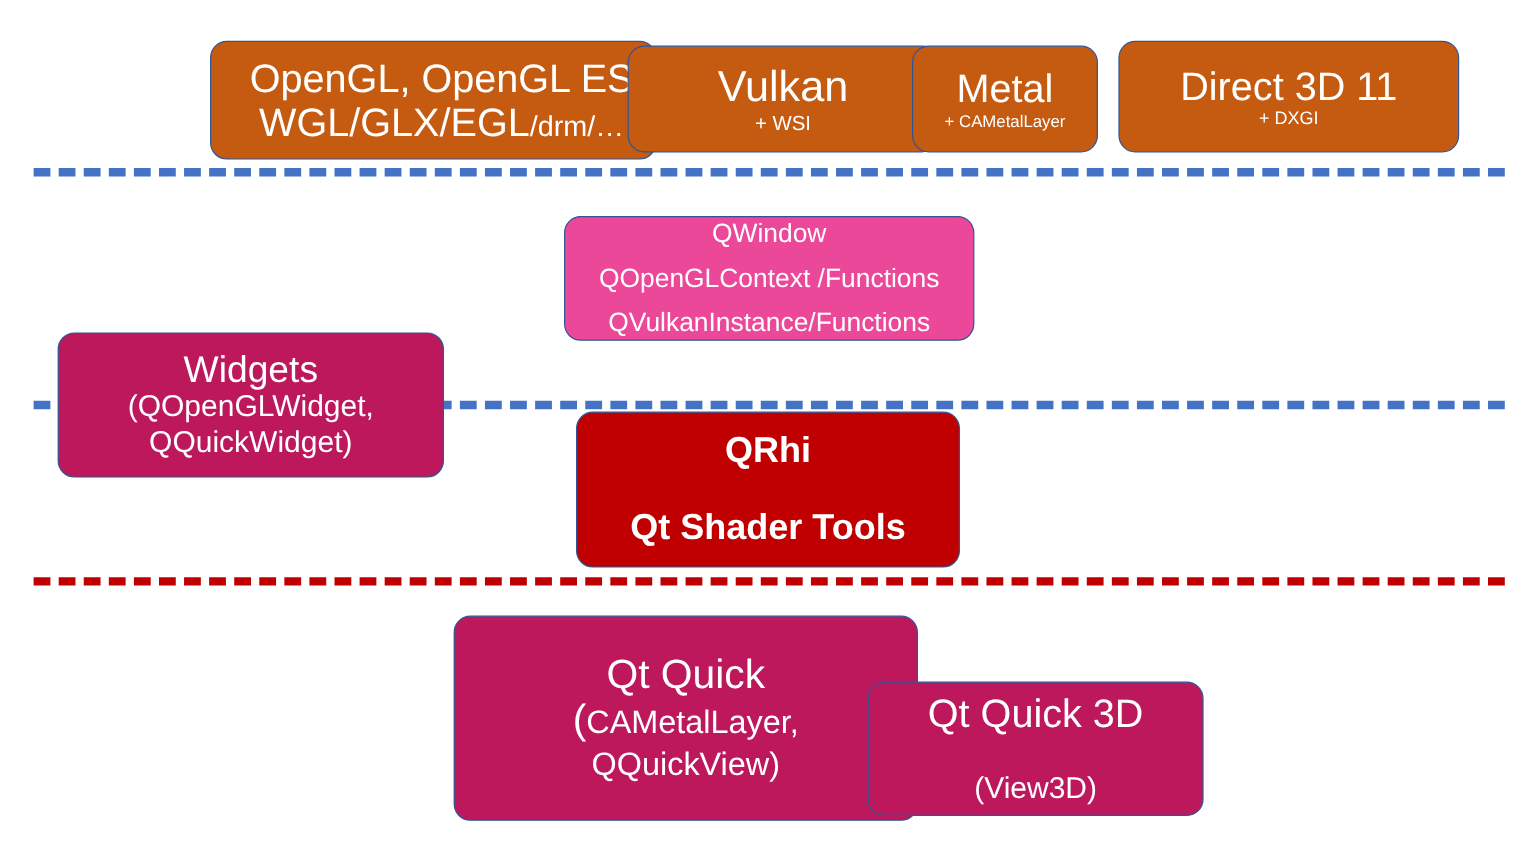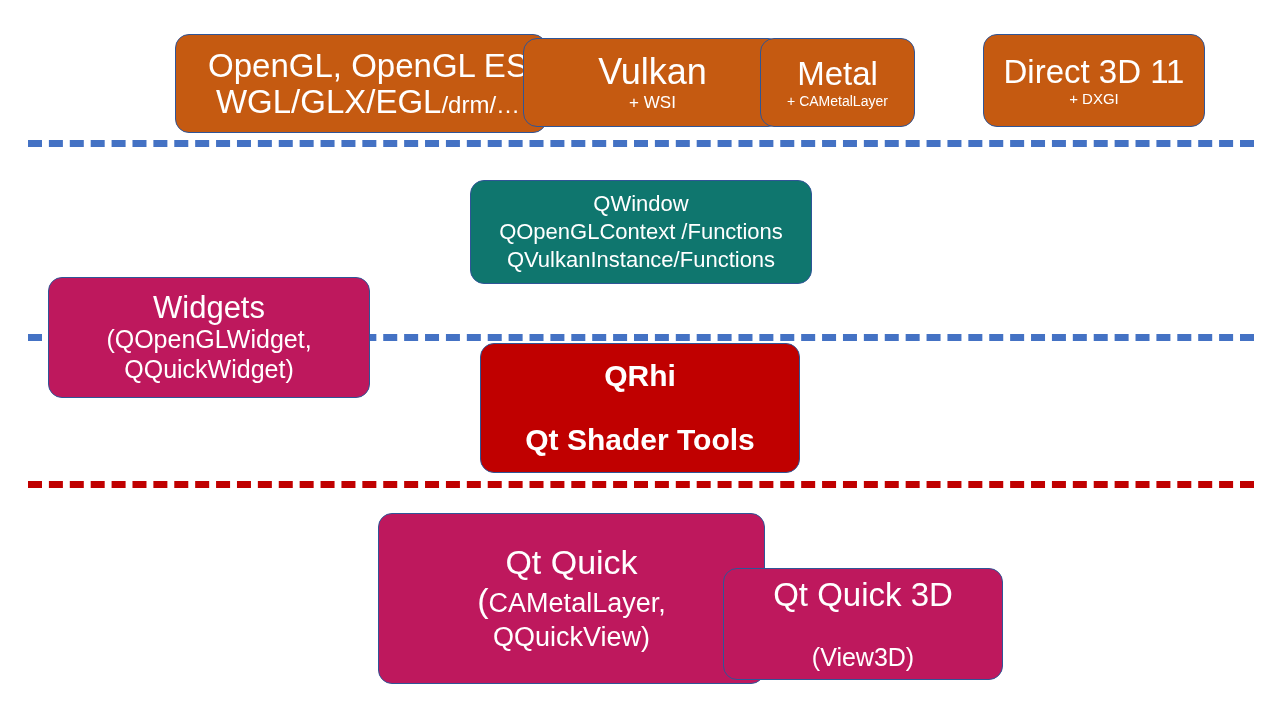--- a/index.html
+++ b/index.html
@@ -41,29 +41,29 @@
     position: absolute;
     height: 0;
     border-top-style: dashed;
     border-top-width: 7px;
   }
   .dash-blue { border-top-color: #4472C4; }
   .dash-red  { border-top-color: #C00000; }
 
   
   .fill-orange { background: #C55A11; }
-  .fill-blue   { background: #0f766e; }
+  .fill-blue   { background: #ec4899; justify-content: space-between; }
   .fill-green  { background: #be185d; }
   .fill-red    { background: #C00000; }
 
   
   #box-opengl   { left:175px; top:34px;  width:372px; height:99px;padding-left:14px; }
   #box-vulkan   { left:523px; top:38px;  width:259px; height:89px; }
   #box-metal    { left:760px; top:38px;  width:155px; height:89px; }
-  #box-d3d11    { left:983px; top:34px;  width:222px; height:93px; }
+  #box-d3d11    { left:932px; top:34px;  width:284px; height:93px; }
 
   #line-top     { left:28px;  top:140px; width:1226px; }
   #line-mid     { left:28px;  top:334px; width:1226px; }
   #line-bot     { left:28px;  top:481px; width:1226px; }
 
   #box-qwindow  { left:470px; top:180px; width:342px; height:104px; }
   #box-widgets  { left:48px;  top:277px; width:322px; height:121px; }
   #box-qrhi     { left:480px; top:343px; width:320px; height:130px; }
   #box-qtquick  { left:378px; top:513px; width:387px; height:171px; }
   #box-qtquick3d{ left:723px; top:568px; width:280px; height:112px; }

